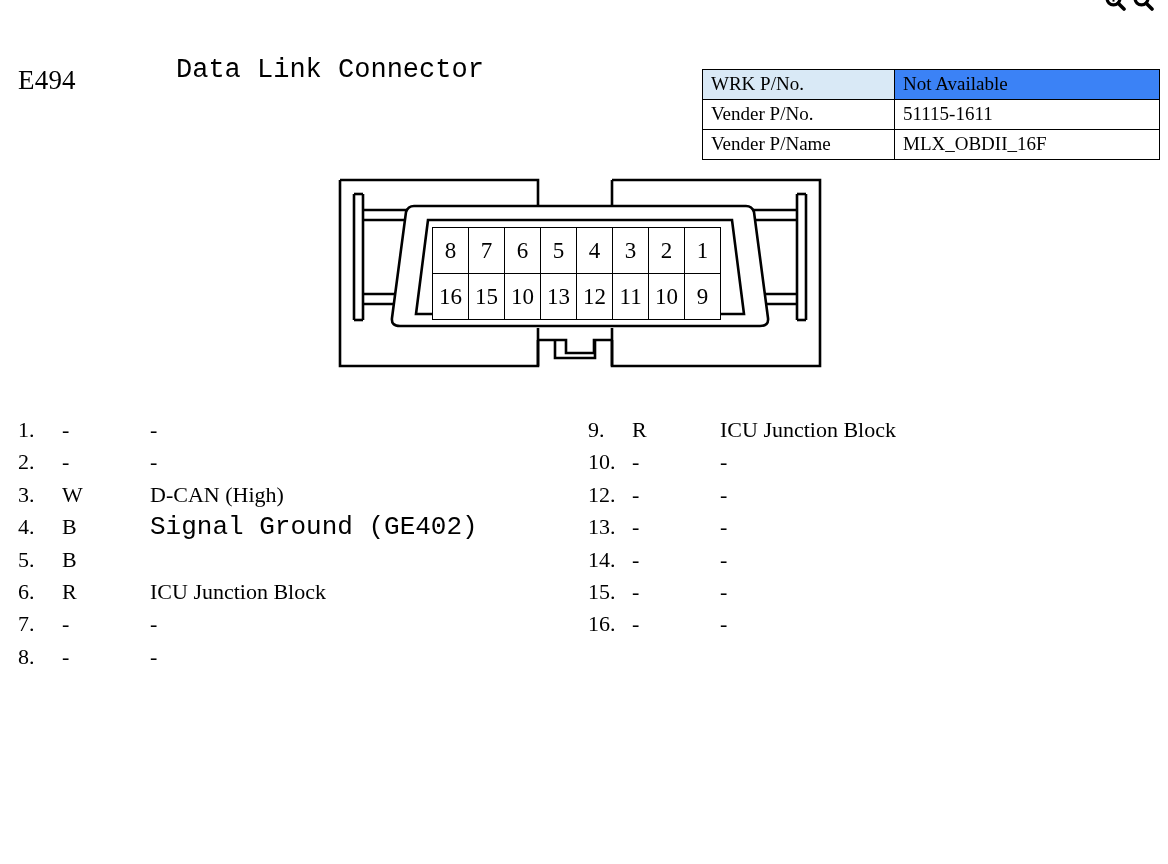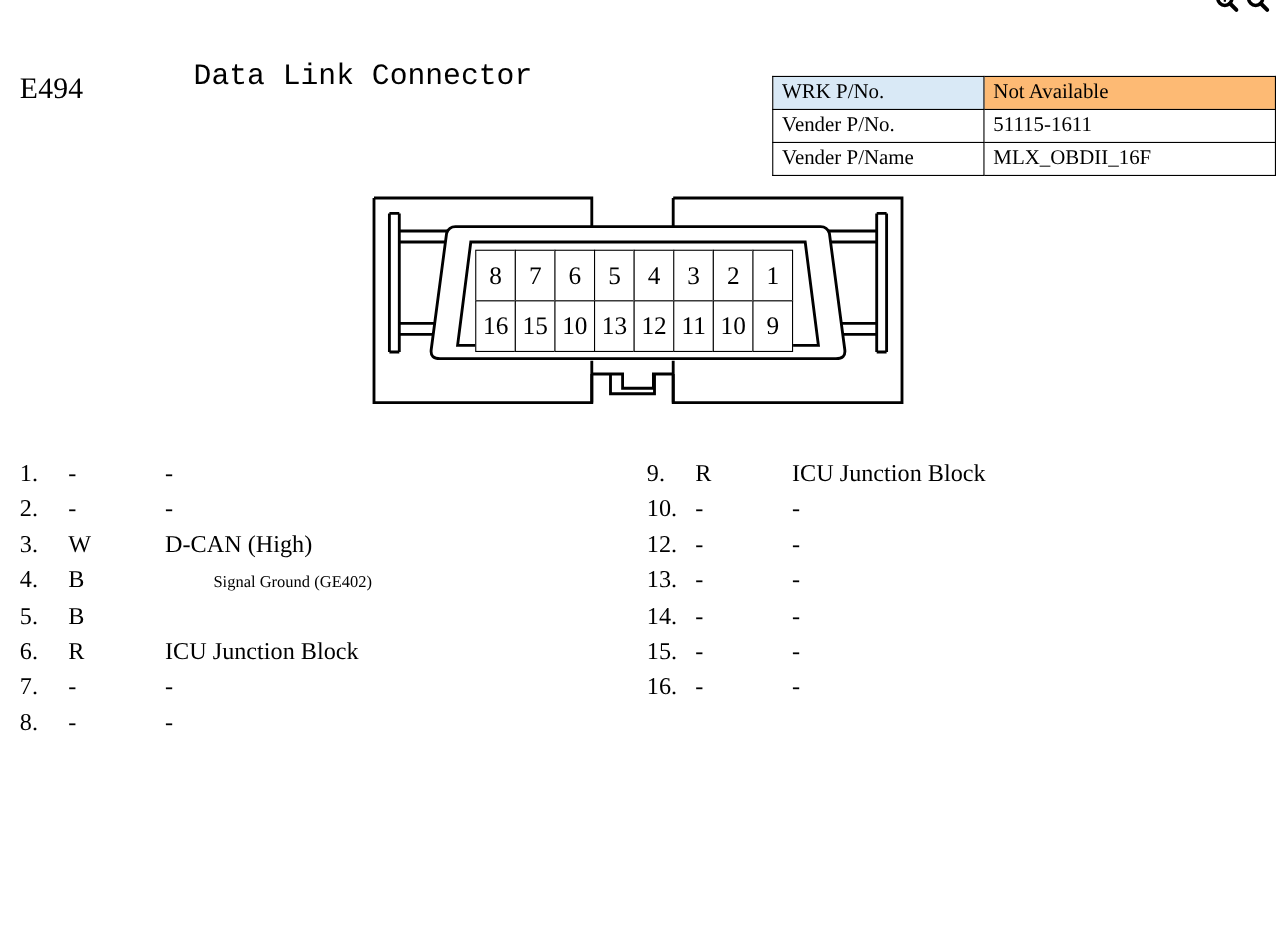--- a/index.html
+++ b/index.html
@@ -128,23 +128,22 @@
     flex: 0 0 44px;
     text-align: left;
   }
   .pin-color {
     width: 88px;
     flex: 0 0 88px;
     text-align: left;
   }
   .pin-desc { flex: 1 1 auto; }
   .pin-desc.sans {
-    font-family: Liberation Serif, serif;
-    font-size: 15px;
-    margin-left: 44px;
+    font-family: Liberation Mono, monospace;
+    font-size: 26px;
   }
   .pin-row.cont .pin-id,
   .pin-row.cont .pin-color { visibility: hidden; }
 </style>
 </head>
 <body>
 
 <div class="zoom-icons">
   <span>
     <svg width="22" height="22" viewBox="0 0 22 22">
@@ -163,21 +162,21 @@
   </span>
 </div>
 
 <div class="connector-code">E494</div>
 <div class="connector-title">Data Link Connector</div>
 
 <table class="info-table">
   <tbody>
     <tr class="head">
       <td class="label" style="background: rgb(217, 233, 246);">WRK P/No.</td>
-      <td class="value" style="background: #fdba74;">Not Available</td>
+      <td class="value" style="background: #3b82f6;">Not Available</td>
     </tr>
     <tr>
       <td class="label">Vender P/No.</td>
       <td class="value">51115-1611</td>
     </tr>
     <tr>
       <td class="label">Vender P/Name</td>
       <td class="value">MLX_OBDII_16F</td>
     </tr>
   </tbody>

